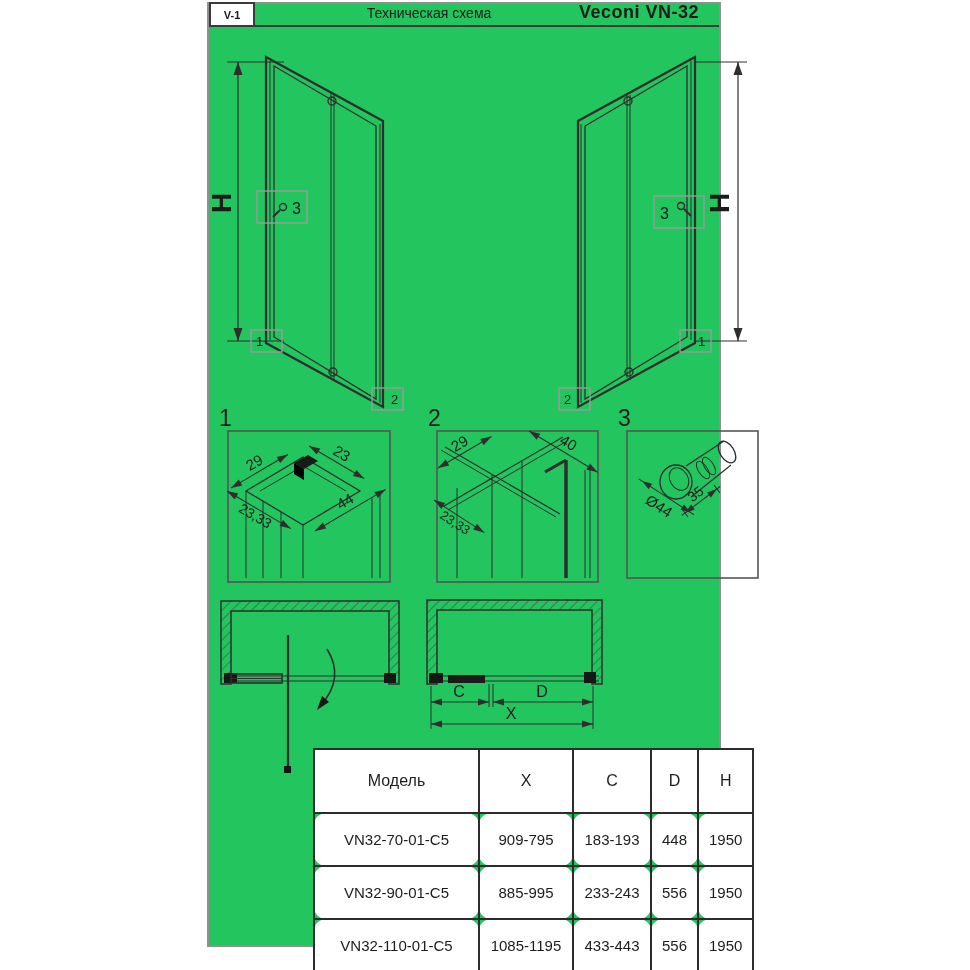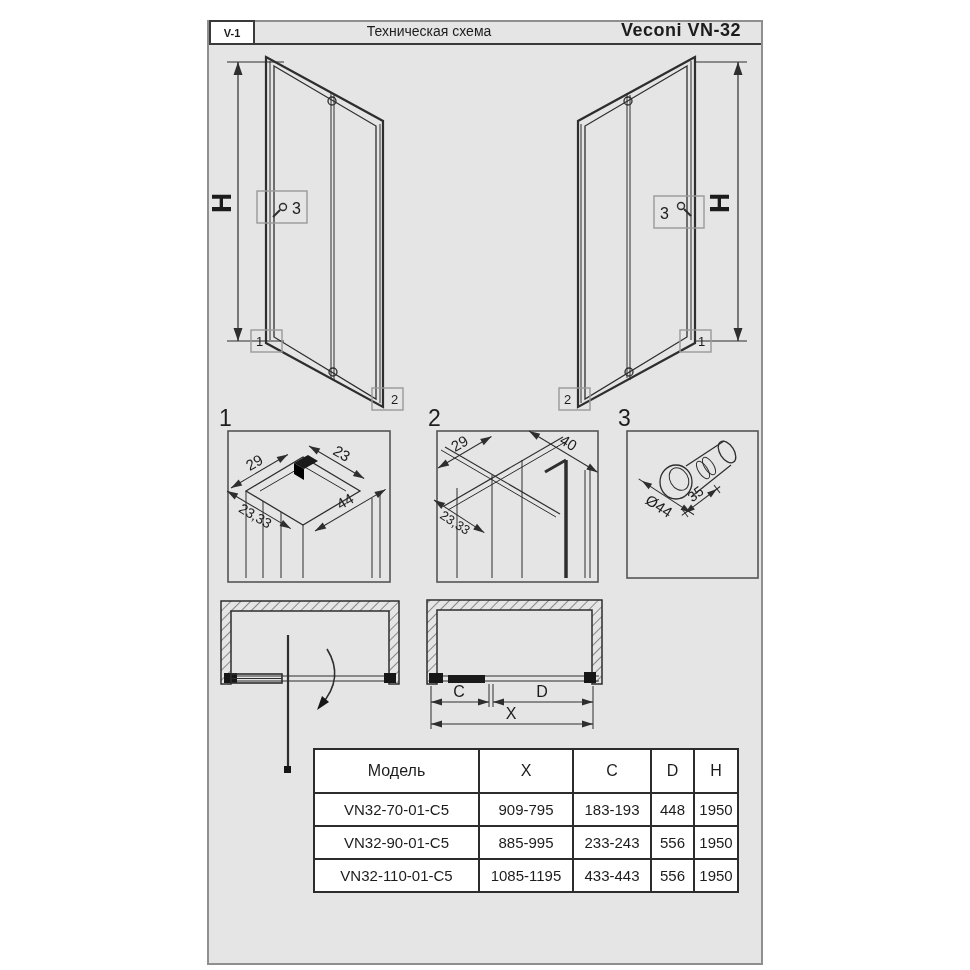--- a/index.html
+++ b/index.html
@@ -1,32 +1,32 @@
 <!DOCTYPE html>
 <html><head>
 <meta charset="utf-8">
 <style>
   html,body{margin:0;padding:0;background:#fff;}
   .page{position:relative;width:970px;height:970px;background:#ffffff;
         font-family:"Liberation Sans",sans-serif;color:#1c1c1c;overflow:hidden;}
-  .frame{position:absolute;left:207px;top:20px;width:556px;height:945px;
-         border:2px solid #8f8f8f;box-sizing:border-box;background:#e5e5e5;}
+  .frame{position:absolute;left:207px;top:2px;width:514px;height:945px;
+         border:2px solid #8f8f8f;box-sizing:border-box;background:#22c55e;}
   .hdr{position:absolute;left:0;top:0;width:100%;height:23px;border-bottom:2px solid #3a3a3a;box-sizing:border-box;}
   .hdr-code{position:absolute;left:0;top:-2px;width:46px;height:25px;border:2px solid #3a3a3a;
             box-sizing:border-box;display:flex;align-items:center;justify-content:center;
             font-size:11px;font-weight:bold;background:#fff;}
   .hdr-title{position:absolute;left:70px;top:1px;width:300px;text-align:center;font-size:14px;}
   .hdr-brand{position:absolute;right:20px;top:-2px;font-size:18px;font-weight:bold;letter-spacing:.5px;}
   svg.art{position:absolute;left:0;top:0;width:970px;height:970px;}
   svg.art text{font-family:"Liberation Sans",sans-serif;fill:#1c1c1c;}
   .spec{position:absolute;left:313px;top:748px;border-collapse:collapse;table-layout:fixed;}
   .spec td,.spec th{border:2px solid #2c2c2c;text-align:center;vertical-align:middle;
-                    font-size:15px;font-weight:normal;padding:0;background:#fff;}
+                    font-size:15px;font-weight:normal;padding:10px;background:#fff;}
   .spec th{height:42px;font-size:16px;}
-  .spec td{height:31px;}
+  .spec td{height:31px;border-radius:12px;}
 </style>
 </head>
 <body>
 
 <div class="page">
 
   <div class="frame">
     <div class="hdr">
       <div class="hdr-code">
         <span>V-1</span>

